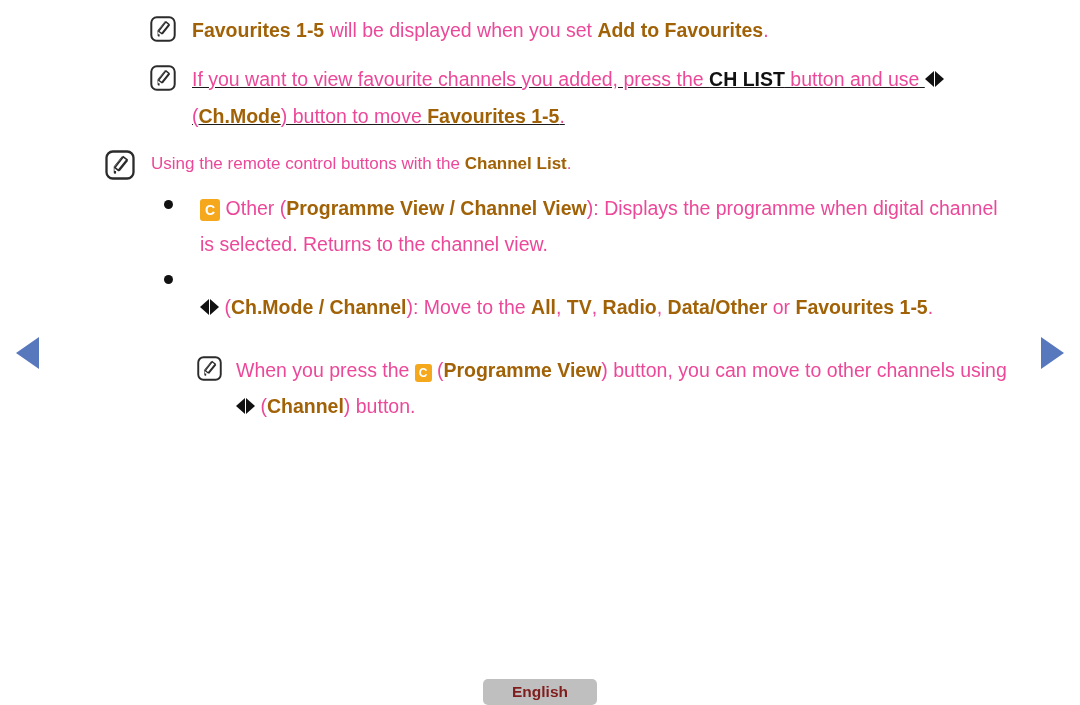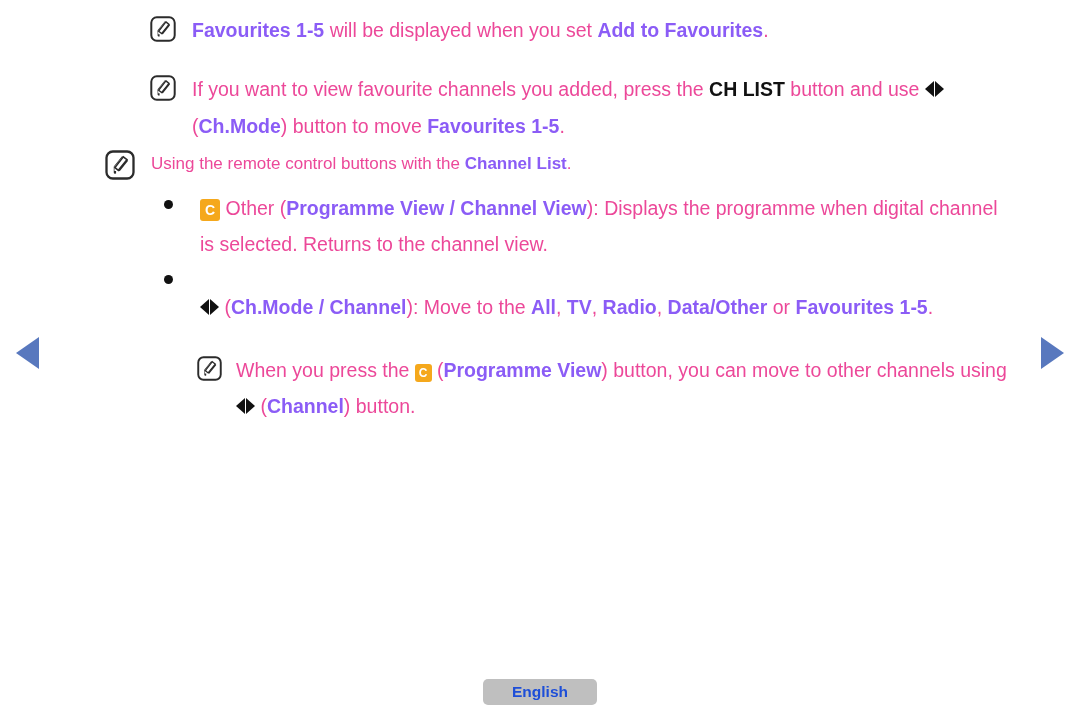--- a/index.html
+++ b/index.html
@@ -61,21 +61,21 @@
     position: absolute;
     display: flex;
     align-items: flex-start;
     color: #1a1a1a;
   }
   .para .txt { display: block; }
 
   .sz-reg { font-size: 19.5px; line-height: 36px; }
   .sz-big { font-size: 17px; line-height: 36px; }
 
-  .blue { color: #8b5cf6; font-weight: bold; }
+  .blue { color: #a16207; font-weight: bold; }
   .bold { font-weight: bold; color: #111; }
   .blk { color: #ec4899; }
 
   .bullet-dot {
     position: absolute;
     width: 9px; height: 9px;
     border-radius: 50%;
     background: #111;
   }
 
@@ -98,21 +98,21 @@
     left: 1041px; top: 337px;
   }
 
   
   #lang-button {
     position: absolute;
     left: 483px; top: 679px;
     width: 114px; height: 26px;
     background: #BFBFBF;
     border-radius: 5px;
-    color: #1d4ed8;
+    color: #7f1d1d;
     font-size: 15.5px;
     font-weight: bold;
     display: flex;
     align-items: center;
     justify-content: center;
     cursor: pointer;
   }
 </style>
 </head>
 <body>
@@ -127,21 +127,21 @@
                  C9.6 20.4 7.4 21.0 7.6 19.0 L7.6 14.2 L14.9 5.2 Z" fill="#2b2b2b"></path>
         <path d="M15.9 5.9 L19.0 8.4 L11.6 17.6 L8.6 15.2 Z" fill="none" stroke="#2b2b2b" stroke-width="1.4"></path>
         <path d="M19.5 8.9 L12.2 18.0" fill="none" stroke="#2b2b2b" stroke-width="1.4"></path>
       </svg>
     </span>
     <span class="txt">
       <span class="blue">Favourites 1-5</span><span class="blk"> will be displayed when you set </span><span class="blue">Add to Favourites</span><span class="blk">.</span>
     </span>
   </div>
 
-  <div class="para sz-reg" style="left:150px; top:71px; width:860px;">
+  <div class="para sz-reg" style="left:150px; top:61px; width:860px;text-decoration:underline;">
     <span class="note-icon" style="margin:4px 16px 0 0;">
       <svg width="26" height="26" viewBox="0 0 26 26">
         <rect x="1.3" y="1.3" width="23.4" height="23.4" rx="5.5" ry="5.5" fill="none" stroke="#2b2b2b" stroke-width="2"></rect>
         <path d="M15.4 5.6 L8.2 14.6 L8.2 18.2 L9.6 18.2 L9.6 20.4
                  C9.6 20.4 7.4 21.0 7.6 19.0 L7.6 14.2 L14.9 5.2 Z" fill="#2b2b2b"></path>
         <path d="M15.9 5.9 L19.0 8.4 L11.6 17.6 L8.6 15.2 Z" fill="none" stroke="#2b2b2b" stroke-width="1.4"></path>
         <path d="M19.5 8.9 L12.2 18.0" fill="none" stroke="#2b2b2b" stroke-width="1.4"></path>
       </svg>
     </span>
     <span class="txt">

